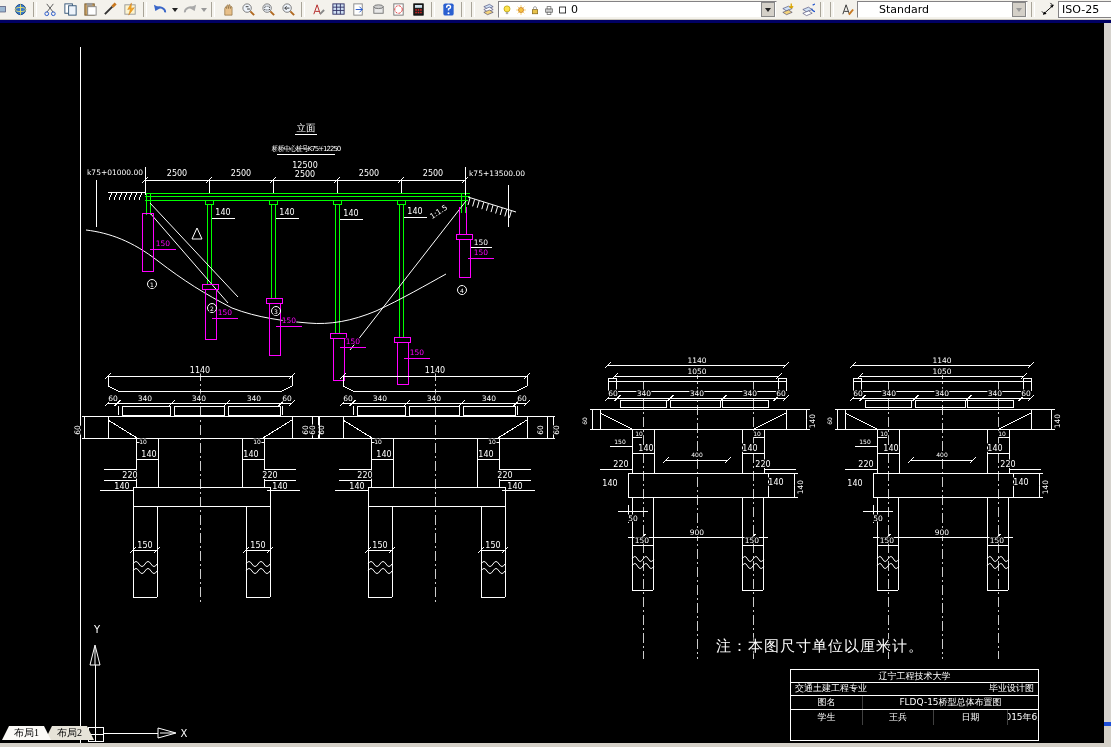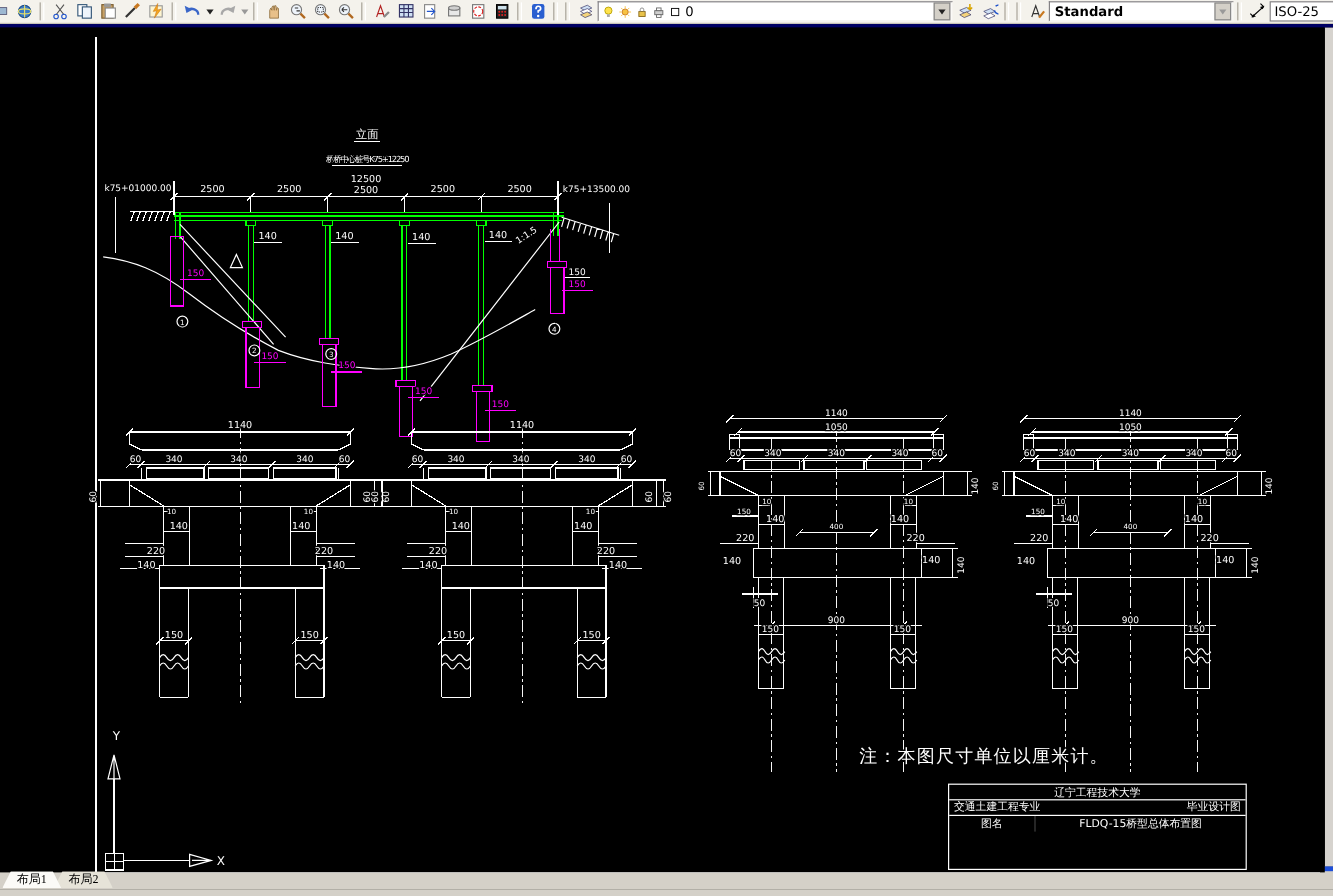--- a/index.html
+++ b/index.html
@@ -11,26 +11,26 @@
   .tbtn.half{width:10px;overflow:hidden;justify-content:flex-start;}
   .drop{width:9px;height:17px;display:flex;align-items:center;justify-content:center;flex:0 0 auto;}
   .arr{width:0;height:0;border-left:3px solid transparent;border-right:3px solid transparent;border-top:4px solid #222;}
   .arr.gray{border-top-color:#999;}
   .sep{width:2px;height:15px;border-left:1px solid #a9a498;border-right:1px solid #fff;margin:0 3px;flex:0 0 auto;}
   .combo{display:flex;align-items:center;background:#fff;border:1px solid;border-color:#848284 #f4f2ec #f4f2ec #848284;height:15px;font-size:11px;color:#000;flex:0 0 auto;}
   .combo .cspace{flex:1;}
   .combo .dropbtn{width:12px;height:13px;background:#d4d0c8;border:1px solid #888;display:flex;align-items:center;justify-content:center;margin:0 1px;}
   .layercombo{flex:1 1 auto;max-width:300px;min-width:160px;padding-left:2px;gap:2px;}
   .layercombo svg{width:12px;height:12px;flex:0 0 auto;}
-  .stylecombo{width:148px;padding-left:4px;font-weight:bold;}
+  .stylecombo{width:148px;padding-left:21px;}
   .dimfield{width:54px;height:15px;background:#fff;border:1px solid #848284;font-size:11px;display:flex;align-items:center;padding-left:3px;overflow:hidden;flex:0 0 auto;margin-right:-6px;}
   .navline{height:3px;background:#000063;flex:0 0 3px;}
   
   .main{flex:1 1 auto;display:flex;min-height:0;}
-  .canvas{width:1104px;height:704px;background:#000;position:relative;flex:0 0 auto;}
+  .canvas{width:1104px;height:704px;background:#000;position:relative;flex:0 0 auto;margin-top:16px;}
   .rightstrip{width:7px;background:#d6d3ce;flex:0 0 auto;}
   
   svg.draw{position:absolute;left:0;top:0;}
   .w{stroke:#fff;fill:none;stroke-width:1;}
   .g{stroke:#00ff00;fill:none;stroke-width:1;}
   .m{stroke:#ff00ff;fill:none;stroke-width:1;}
   .cl{stroke:#fff;fill:none;stroke-width:0.8;stroke-dasharray:10 3 2 3;}
   text.d{fill:#fff;paint-order:stroke;stroke:#000;stroke-width:2.2px;font-family:"DejaVu Sans",sans-serif;text-anchor:middle;}
   text.mt{fill:#ff00ff;paint-order:stroke;stroke:#000;stroke-width:2.2px;font-family:"DejaVu Sans",sans-serif;text-anchor:middle;}
   .s6{font-size:6px;} .s7{font-size:7.5px;} .s8{font-size:8px;} .s9{font-size:9.5px;} .s10{font-size:10px;}
@@ -463,20 +463,26 @@
         <div class="r" style="height:12px;align-items:flex-end;">
           <div class="c" style="flex:1;justify-content:space-between;padding:0 4px;">
             <span>交通土建工程专业</span>
             <span>毕业设计图</span>
           </div>
         </div>
         <div class="r" style="height:13px;">
           <div class="c" style="width:71px;">图名</div>
           <div class="c" style="flex:1;">FLDQ-15桥型总体布置图</div>
         </div>
+        <div class="r" style="height:15px;">
+          <div class="c" style="width:71px;">学生</div>
+          <div class="c" style="width:70px;">王兵</div>
+          <div class="c" style="width:73px;">日期</div>
+          <div class="c" style="flex:1;">2015年6月</div>
+        </div>
       </div>
     </div>
     <div class="rightstrip"></div>
   </div>
 
   <div class="tabbar">
     <div class="tab active">
         <span>布局1</span>
       </div>
     <div class="tab">

